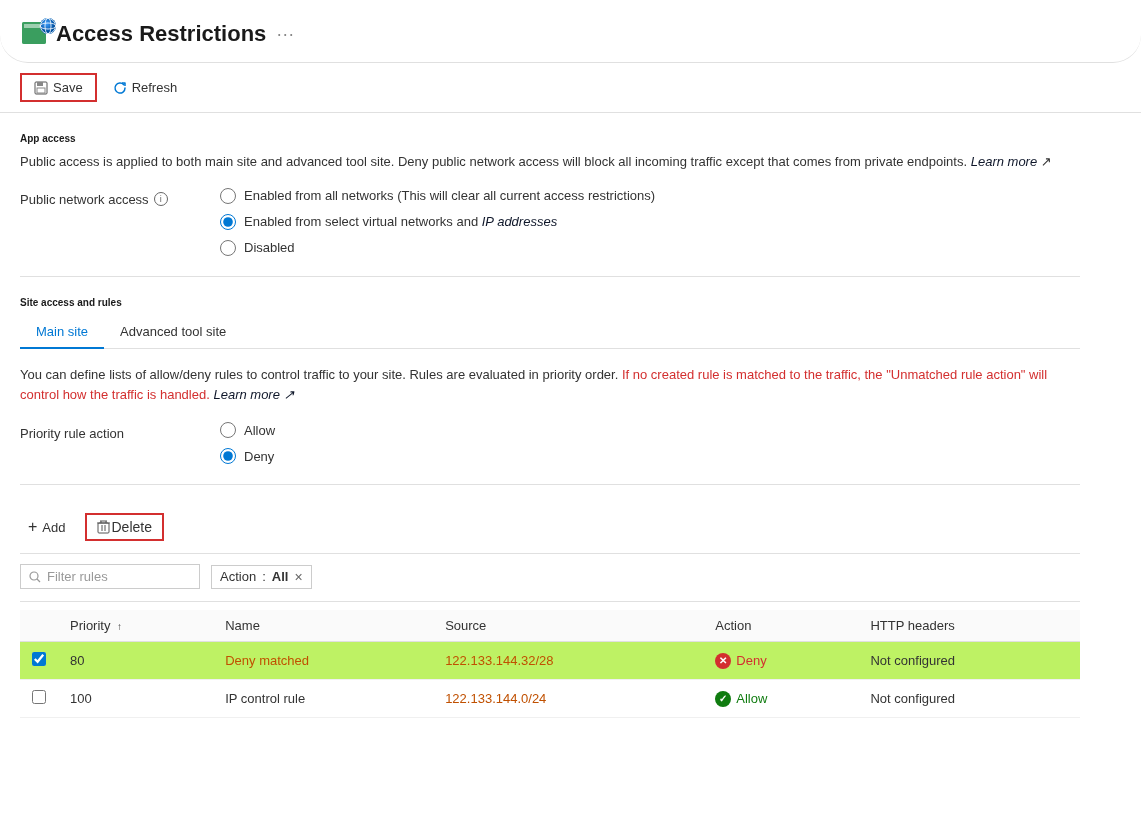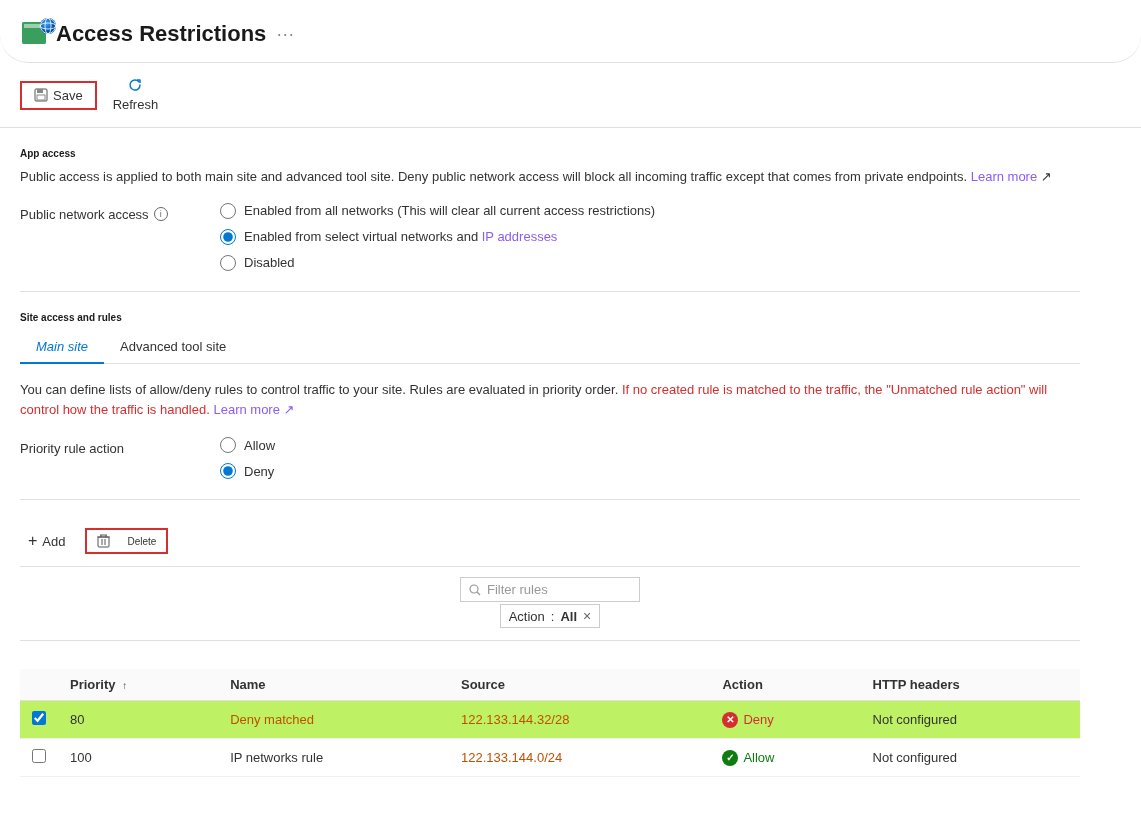--- a/index.html
+++ b/index.html
@@ -4,61 +4,61 @@
   <style>
     * { box-sizing: border-box; margin: 0; padding: 0; }
     body { font-family: 'Segoe UI', Arial, sans-serif; font-size: 13px; color: #333; background: #fff; }
     
     .header { display: flex; align-items: center; padding: 16px 20px 10px 20px; border-bottom: 1px solid #e0e0e0; border-radius: 28px; }
     .header-title { font-size: 22px; font-weight: 600; color: #1a1a1a; margin-right: 10px; }
     .header-dots { color: #888; font-size: 18px; cursor: pointer; }
     
     .toolbar { display: flex; align-items: center; padding: 10px 20px; border-bottom: 1px solid #e0e0e0; gap: 4px; }
     .btn-save { display: flex; align-items: center; gap: 5px; padding: 5px 12px; border: 2px solid #d32f2f; background: #fff; color: #333; cursor: pointer; font-size: 13px; }
-    .btn-refresh { display: flex; align-items: center; gap: 5px; padding: 5px 12px; border: none; background: none; color: #333; cursor: pointer; font-size: 13px; flex-direction: column; }
+    .btn-refresh { display: flex; align-items: center; gap: 5px; padding: 5px 12px; border: none; background: none; color: #333; cursor: pointer; font-size: 13px; }
     
     .content { padding: 20px; max-width: 1100px; }
     
     .section-title { font-size: 10px; font-weight: 600; color: #1a1a1a; margin-bottom: 8px; }
     
     .info-text { font-size: 13px; color: #333; margin-bottom: 16px; line-height: 1.5; }
-    .link { color: #8b5cf6; text-decoration: none; cursor: pointer; }
+    .link { color: #0f172a; text-decoration: none; cursor: pointer; font-style: italic; }
     
     .field-group { display: flex; align-items: flex-start; margin-bottom: 20px; }
     .field-label { min-width: 200px; font-size: 13px; color: #333; padding-top: 4px; display: flex; align-items: center; gap: 5px; }
     .field-info-icon { width: 14px; height: 14px; border-radius: 50%; border: 1px solid #666; display: inline-flex; align-items: center; justify-content: center; font-size: 9px; color: #666; cursor: pointer; flex-shrink: 0; }
     .radio-group { display: flex; flex-direction: column; gap: 10px; }
     .radio-option { display: flex; align-items: center; gap: 8px; font-size: 13px; cursor: pointer; }
     .radio-option input[type="radio"] { accent-color: #0078d4; width: 16px; height: 16px; cursor: pointer; }
     
     .divider { border: none; border-top: 1px solid #e0e0e0; margin: 20px 0; }
     
     .tabs { display: flex; gap: 0; margin-bottom: 16px; border-bottom: 1px solid #e0e0e0; }
     .tab { padding: 8px 16px; cursor: pointer; font-size: 13px; color: #333; border-bottom: 2px solid transparent; margin-bottom: -1px; }
-    .tab.active { color: #0078d4; border-bottom: 2px solid #0078d4; font-weight: 500; font-style: italic; }
+    .tab.active { color: #0078d4; border-bottom: 2px solid #0078d4; font-weight: 500; }
     
     .rule-description { font-size: 13px; color: #333; margin-bottom: 16px; line-height: 1.6; }
     .rule-description .highlight { color: #d32f2f; }
     
     .unmatched-section { margin-bottom: 20px; }
     
     .action-bar { display: flex; align-items: center; gap: 12px; padding: 8px 0; }
     .btn-add { display: flex; align-items: center; gap: 5px; background: none; border: none; color: #333; cursor: pointer; font-size: 13px; padding: 4px 8px; }
-    .btn-delete { display: flex; align-items: center; gap: 17px; background: none; border: 2px solid #d32f2f; color: #333; cursor: pointer; font-size: 10px; padding: 4px 10px; }
-    
-    .filter-bar { display: flex; align-items: center; gap: 2px; margin-bottom: 28px; padding-bottom: 12px; border-bottom: 1px solid #e0e0e0; flex-direction: column; }
+    .btn-delete { display: flex; align-items: center; gap: 1px; background: none; border: 2px solid #d32f2f; color: #333; cursor: pointer; font-size: 14px; padding: 4px 10px; }
+    
+    .filter-bar { display: flex; align-items: center; gap: 11px; margin-bottom: 8px; padding-bottom: 12px; border-bottom: 1px solid #e0e0e0; }
     .filter-input-wrap { display: flex; align-items: center; border: 1px solid #ccc; padding: 4px 8px; gap: 6px; background: #fff; min-width: 180px; }
     .filter-input { border: none; outline: none; font-size: 13px; width: 140px; color: #333; }
     .filter-input::placeholder { color: #999; }
     .filter-tag { display: flex; align-items: center; gap: 6px; background: #fff; border: 1px solid #ccc; padding: 3px 8px; font-size: 13px; }
     .filter-close { cursor: pointer; color: #666; font-size: 14px; }
     
     .table-wrap { width: 100%; }
     table { width: 100%; border-collapse: collapse; font-size: 13px; }
-    th { text-align: left; padding: 8px 12px; font-weight: 700; color: #333; background: #fafafa; border-bottom: 1px solid #e0e0e0; }
+    th { text-align: left; padding: 8px 12px; font-weight: 400; color: #333; background: #fafafa; border-bottom: 1px solid #e0e0e0; }
     td { padding: 10px 12px; border-bottom: 1px solid #f0f0f0; vertical-align: middle; }
     tr.selected td { background: #bef264; }
     tr.muted td { color: #999; }
     
     .sort-arrow { font-size: 10px; margin-left: 3px; }
     
     .checkbox-cell { width: 30px; }
     .checkbox { width: 14px; height: 14px; accent-color: #0078d4; cursor: pointer; }
     
     .link-cell { color: #c05000; text-decoration: none; cursor: pointer; }
@@ -260,21 +260,21 @@
             <td><a class="link-cell" href="#">122.133.144.32/28</a></td>
             <td><span class="status-badge badge-deny">
                 <span class="circle-icon circle-deny">✕</span>
                 <span>Deny</span>
               </span></td>
             <td>Not configured</td>
           </tr>
           <tr>
             <td class="checkbox-cell"><input type="checkbox" class="checkbox" style=""></td>
             <td>100</td>
-            <td>IP networks rule</td>
+            <td>IP control rule</td>
             <td><a class="link-cell" href="#">122.133.144.0/24</a></td>
             <td><span class="status-badge badge-allow">
                 <span class="circle-icon circle-allow">✓</span>
                 <span>Allow</span>
               </span></td>
             <td>Not configured</td>
           </tr>
         </tbody>
     </table>
   </div>

